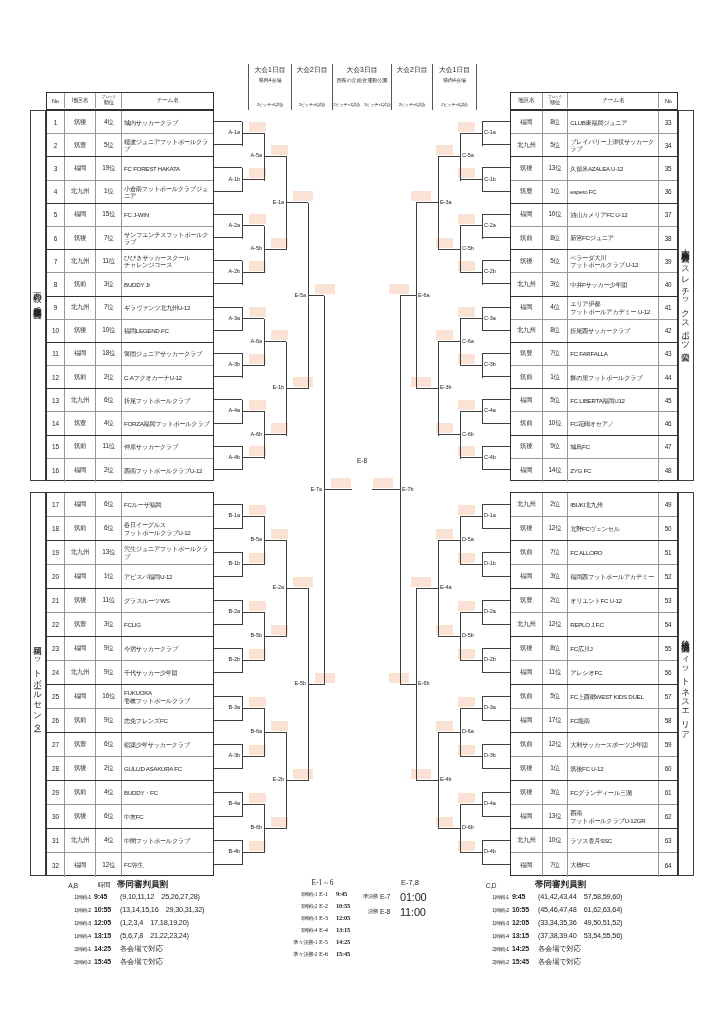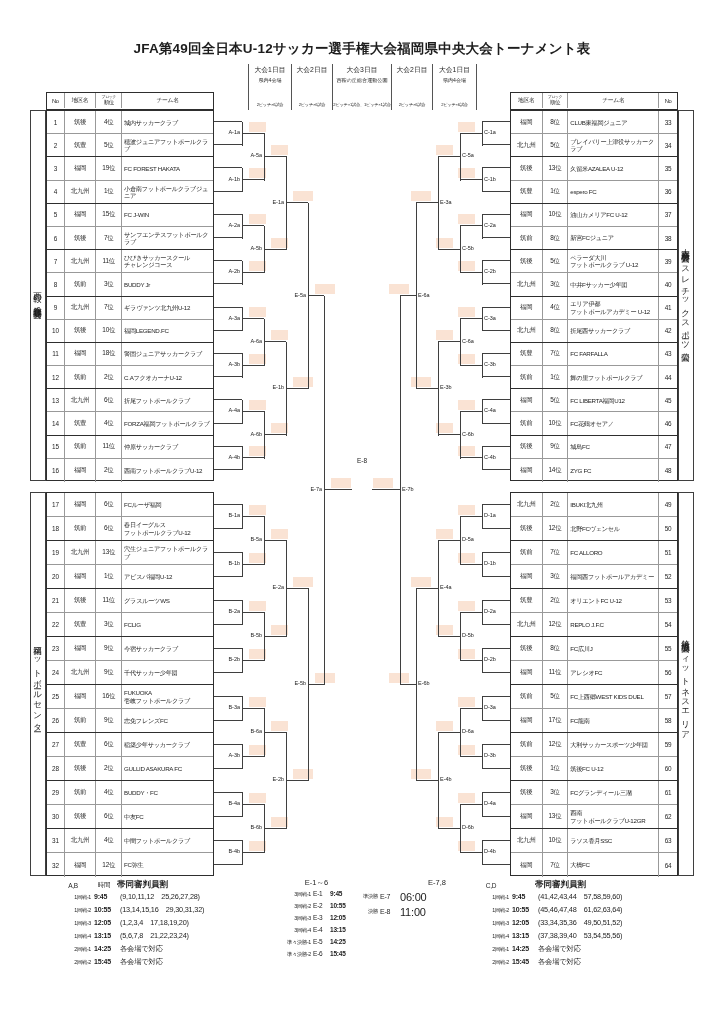--- a/index.html
+++ b/index.html
@@ -42,21 +42,20 @@
   .s1{font-size:5.3px;text-align:right;letter-spacing:-0.3px}
   .s2{font-size:7px;font-weight:bold;letter-spacing:-0.2px}
   .s3{font-size:7.3px;letter-spacing:-0.2px;white-space:nowrap}
   .sct{font-size:7.5px;text-align:center;margin-bottom:2px}
   .shd{font-size:8.5px;font-weight:bold}
 </style>
 </head>
 <body>
 
 <div class="page">
-  <div class="title">JFA第49回全日本U-12サッカー選手権大会福岡県中央大会トーナメント表</div>
 
   <div class="vt" style="left:30px;top:110px;width:16px;height:371px">西鞍の丘総合運動公園</div>
   <div class="vt" style="left:30px;top:492px;width:16px;height:384px">福岡フットボールセンター</div>
   <div class="vt" style="left:678px;top:110px;width:16px;height:371px">大宰府梅林公園アスレチックスポーツ公園</div>
   <div class="vt" style="left:678px;top:492px;width:16px;height:384px">筑後広域公園フィットネスエリア</div>
 
   <div id="day-headers" class="dh" style="left:248px;top:64px;width:229px;height:46px">
       <div class="dhc" style="width: 44px;">
         <div class="dh1">大会1日目</div>
         <div class="dh2">県内4会場</div>
@@ -886,21 +885,21 @@
           <div class="s1" style="width: 36px; padding-right: 3px;">2回戦-1</div>
           <div class="s2" style="width: 26px;">14:25</div>
           <div class="s3">各会場で対応</div>
         </div>
         <div class="scr" style="height: 13px;">
           <div class="s1" style="width: 36px; padding-right: 3px;">2回戦-2</div>
           <div class="s2" style="width: 26px;">15:45</div>
           <div class="s3">各会場で対応</div>
         </div>
       </div>
-      <div class="sc" style="left: 279px; top: 878px; width: 75px;">
+      <div class="sc" style="left: 285px; top: 878px; width: 75px; font-family: Liberation Serif, serif;">
         <div class="sct">E-1～6</div>
         <div class="scr" style="height: 12px;">
           <div class="s1" style="width: 32px; padding-right: 2px;">3回戦-1</div>
           <div class="s3" style="width: 17px; font-size: 6.5px;">E-1</div>
           <div class="s2" style="font-size: 6.5px;">9:45</div>
         </div>
         <div class="scr" style="height: 12px;">
           <div class="s1" style="width: 32px; padding-right: 2px;">3回戦-2</div>
           <div class="s3" style="width: 17px; font-size: 6.5px;">E-2</div>
           <div class="s2" style="font-size: 6.5px;">10:55</div>
@@ -920,25 +919,25 @@
           <div class="s3" style="width: 17px; font-size: 6.5px;">E-5</div>
           <div class="s2" style="font-size: 6.5px;">14:25</div>
         </div>
         <div class="scr" style="height: 12px;">
           <div class="s1" style="width: 32px; padding-right: 2px;">準々決勝-2</div>
           <div class="s3" style="width: 17px; font-size: 6.5px;">E-6</div>
           <div class="s2" style="font-size: 6.5px;">15:45</div>
         </div>
       </div>
       <div class="sc" style="left: 356px; top: 878px; width: 90px;">
-        <div class="sct" style="text-align: right; padding-left: 18px;">E-7,8</div>
+        <div class="sct" style="text-align: center; padding-left: 18px;">E-7,8</div>
         <div class="scr" style="height: 15px; align-items: center;">
           <div class="s1" style="width: 22px; padding-right: 2px;">準決勝</div>
           <div class="s3" style="width: 20px; font-size: 7px;">E-7</div>
-          <div class="s3" style="font-size: 11px;">06:00</div>
+          <div class="s3" style="font-size: 11px;">01:00</div>
         </div>
         <div class="scr" style="height: 15px; align-items: center;">
           <div class="s1" style="width: 22px; padding-right: 2px;">決勝</div>
           <div class="s3" style="width: 20px; font-size: 7px;">E-8</div>
           <div class="s3" style="font-size: 11px;">11:00</div>
         </div>
       </div>
     </div>
 </div>
 

